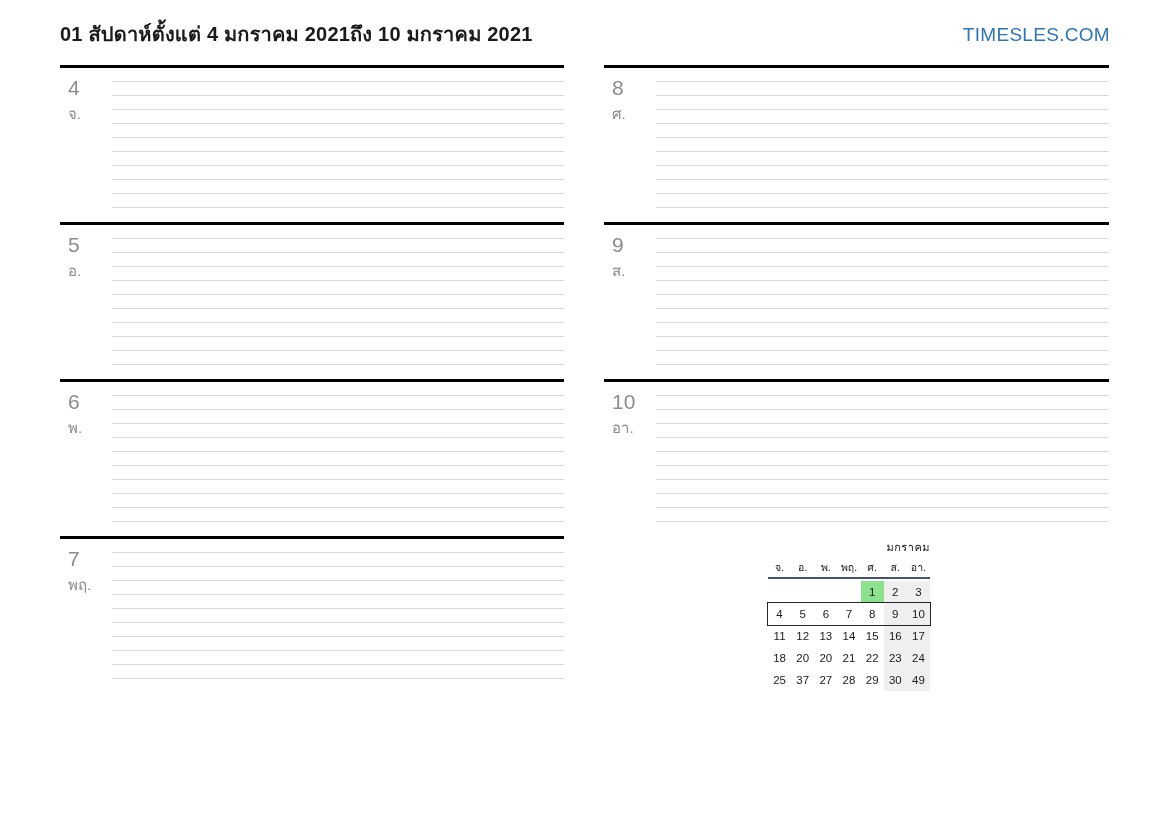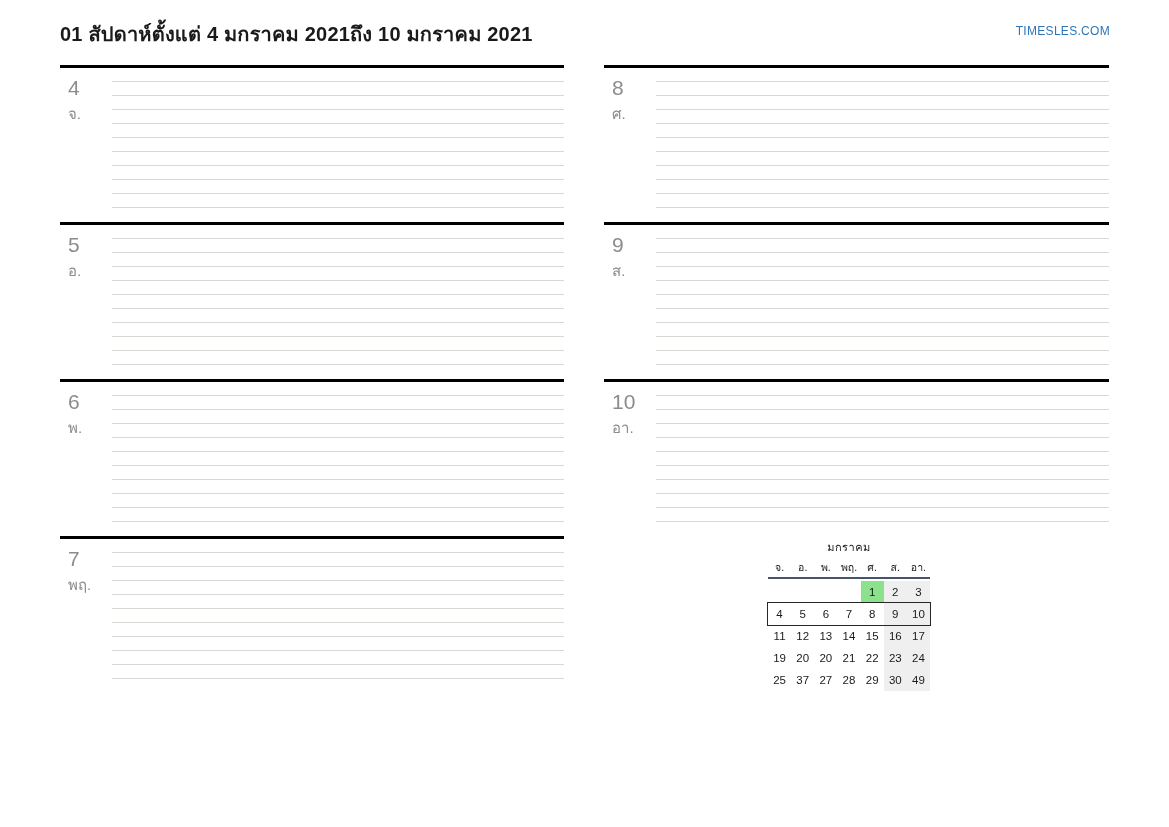--- a/index.html
+++ b/index.html
@@ -12,21 +12,21 @@
   .page { position:absolute; inset:0; }
 
   
   .page-title {
     position:absolute; left:60px; top:18px;
     font-size:20px; font-weight:700; color:#1a1a1a;
     letter-spacing:0.2px; white-space:nowrap;
   }
   .site-link {
     position:absolute; right:59px; top:24px;
-    font-size:12px; color:var(--accent-blue,#2E75B6);
+    font-size:19px; color:var(--accent-blue,#2E75B6);
     text-decoration:none; letter-spacing:0.3px;text-align:right;
   }
 
   
   .col { position:absolute; top:65px; }
   .col-left  { left:60px;  width:504px; }
   .col-right { left:604px; width:505px; }
 
   
   .day {
@@ -44,21 +44,21 @@
       transparent 0px, transparent 13px,
       var(--line-gray,#D8D8D4) 13px, var(--line-gray,#D8D8D4) 14px);
   }
 
   
   .mini-cal {
     position:absolute; left:164px; top:475px; width:162px;
     font-size:11px; color:#1a1a1a;
   }
   .cal-title {
-    text-align:center; font-size:11px; line-height:14px;
+    text-align:right; font-size:11px; line-height:14px;
     margin-bottom:7px; color:#1a1a1a; letter-spacing:0.5px;
   }
   .cal-header {
     display:flex; padding-bottom:3px;
     border-bottom:2px solid var(--calendar-rule-blue,#44546A);
   }
   .cal-header .cal-cell { font-size:10.5px; height:13px; line-height:13px; }
   .cal-grid { margin-top:2px; }
   .cal-row { display:flex; height:22px; }
   .cal-row.boxed { outline:1.5px solid #262626; outline-offset:-0.5px; }
@@ -164,21 +164,21 @@
           <div class="cal-row">
             <div class="cal-cell">11</div>
             <div class="cal-cell">12</div>
             <div class="cal-cell">13</div>
             <div class="cal-cell">14</div>
             <div class="cal-cell">15</div>
             <div class="cal-cell weekend">16</div>
             <div class="cal-cell weekend">17</div>
           </div>
           <div class="cal-row">
-            <div class="cal-cell">19</div>
+            <div class="cal-cell">18</div>
             <div class="cal-cell">20</div>
             <div class="cal-cell">20</div>
             <div class="cal-cell">21</div>
             <div class="cal-cell">22</div>
             <div class="cal-cell weekend">23</div>
             <div class="cal-cell weekend">24</div>
           </div>
           <div class="cal-row">
             <div class="cal-cell">25</div>
             <div class="cal-cell">37</div>

